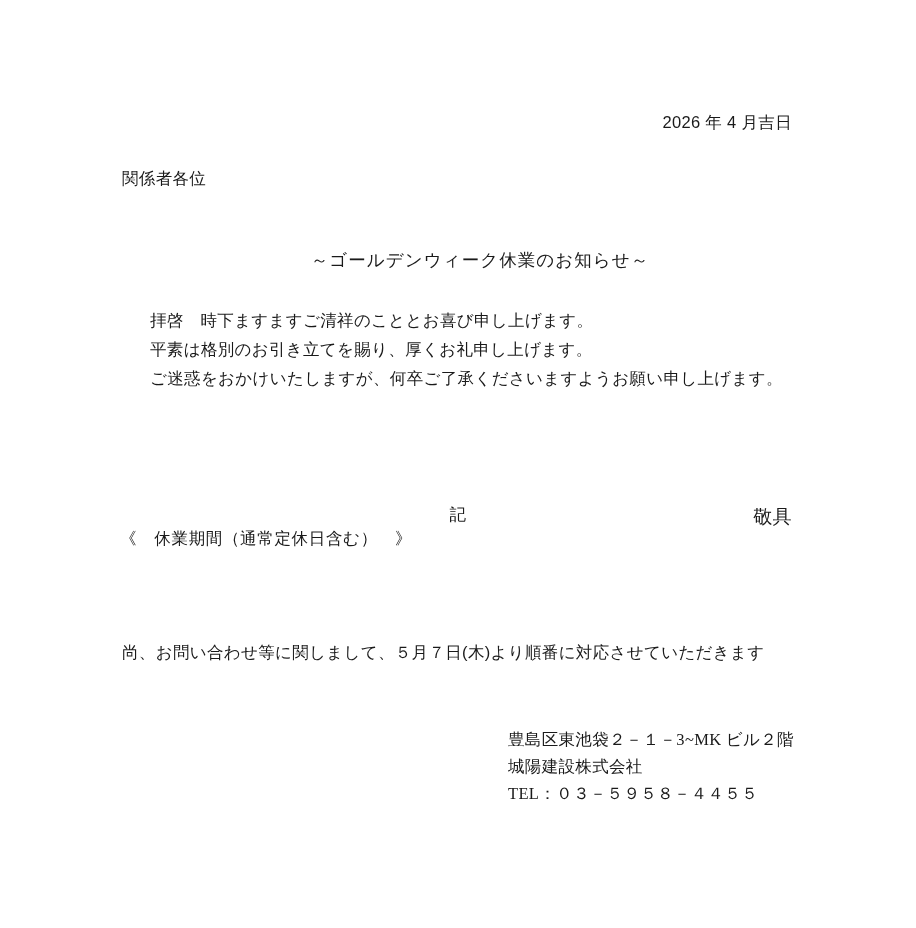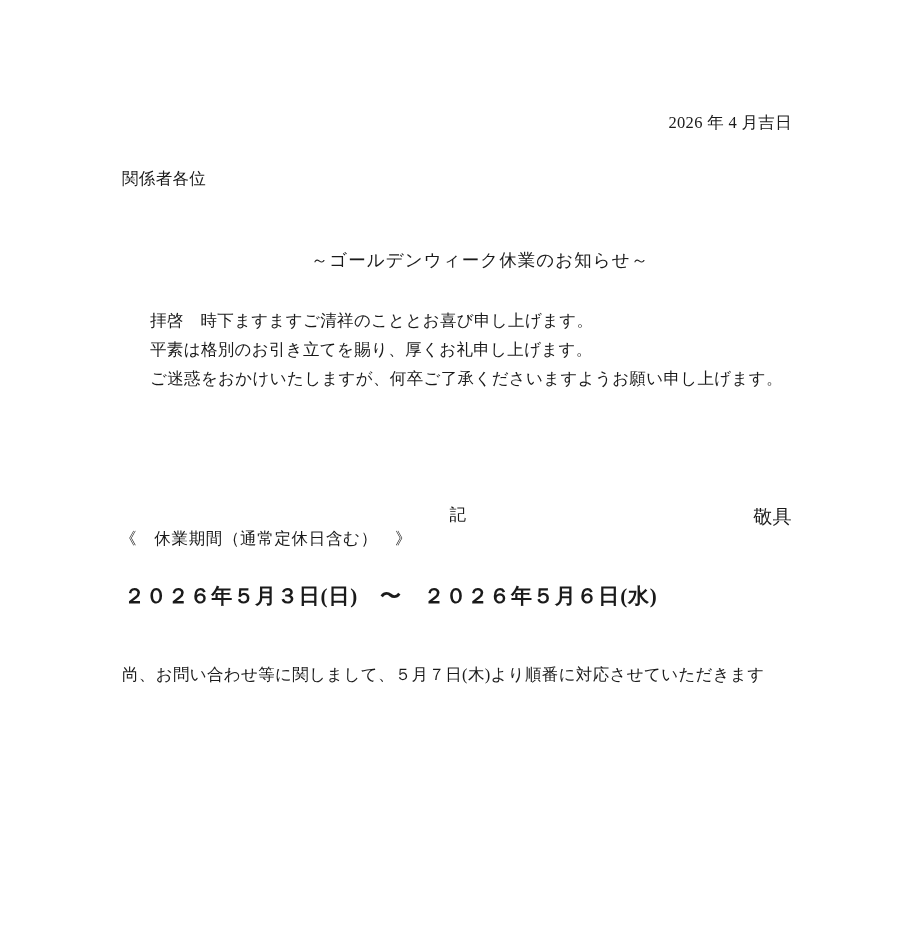--- a/index.html
+++ b/index.html
@@ -17,21 +17,21 @@
   }
   .page {
     position: relative;
     width: 916px;
     height: 928px;
     box-sizing: border-box;
   }
   .line {
     position: absolute;
     white-space: pre;
-    font-family: Liberation Serif, serif;
+    font-family: Liberation Sans, sans-serif;
     letter-spacing: 0.02em;
   }
   .date {
     right: 124px;
     top: 112px;
     font-size: 16.5px;
   }
   .addressee {
     left: 122px;
     top: 168px;
@@ -75,21 +75,21 @@
   }
   .period-dates {
     left: 124px;
     top: 582px;
     font-size: 21px;
     font-weight: bold;
     letter-spacing: 0.04em;
   }
   .note {
     left: 122px;
-    top: 664px;
+    top: 642px;
     font-size: 16.5px;
     letter-spacing: 0.02em;
   }
   .footer-block {
     position: absolute;
     left: 508px;
     top: 726px;
     font-size: 16.5px;
     line-height: 27px;
     letter-spacing: 0.02em;
@@ -112,18 +112,22 @@
     <div>平素は格別のお引き立てを賜り、厚くお礼申し上げます。</div>
     <div>ご迷惑をおかけいたしますが、何卒ご了承くださいますようお願い申し上げます。</div>
   </div>
 
   <div class="line closing">敬具</div>
 
   <div class="line ki">記</div>
 
   <div class="line period-label">《　休業期間（通常定休日含む）　》</div>
 
-  <div class="line period-dates">２０２６年５月３日(日)　〜　２０２６年５月６日(水)</div>
 
   <div class="line note">尚、お問い合わせ等に関しまして、５月７日(木)より順番に対応させていただきます</div>
 
+  <div class="footer-block">
+    <div>豊島区東池袋２－１－3~MK ビル２階</div>
+    <div>城陽建設株式会社</div>
+    <div>TEL：０３－５９５８－４４５５</div>
+  </div>
 
 </div>
 
 </body></html>

